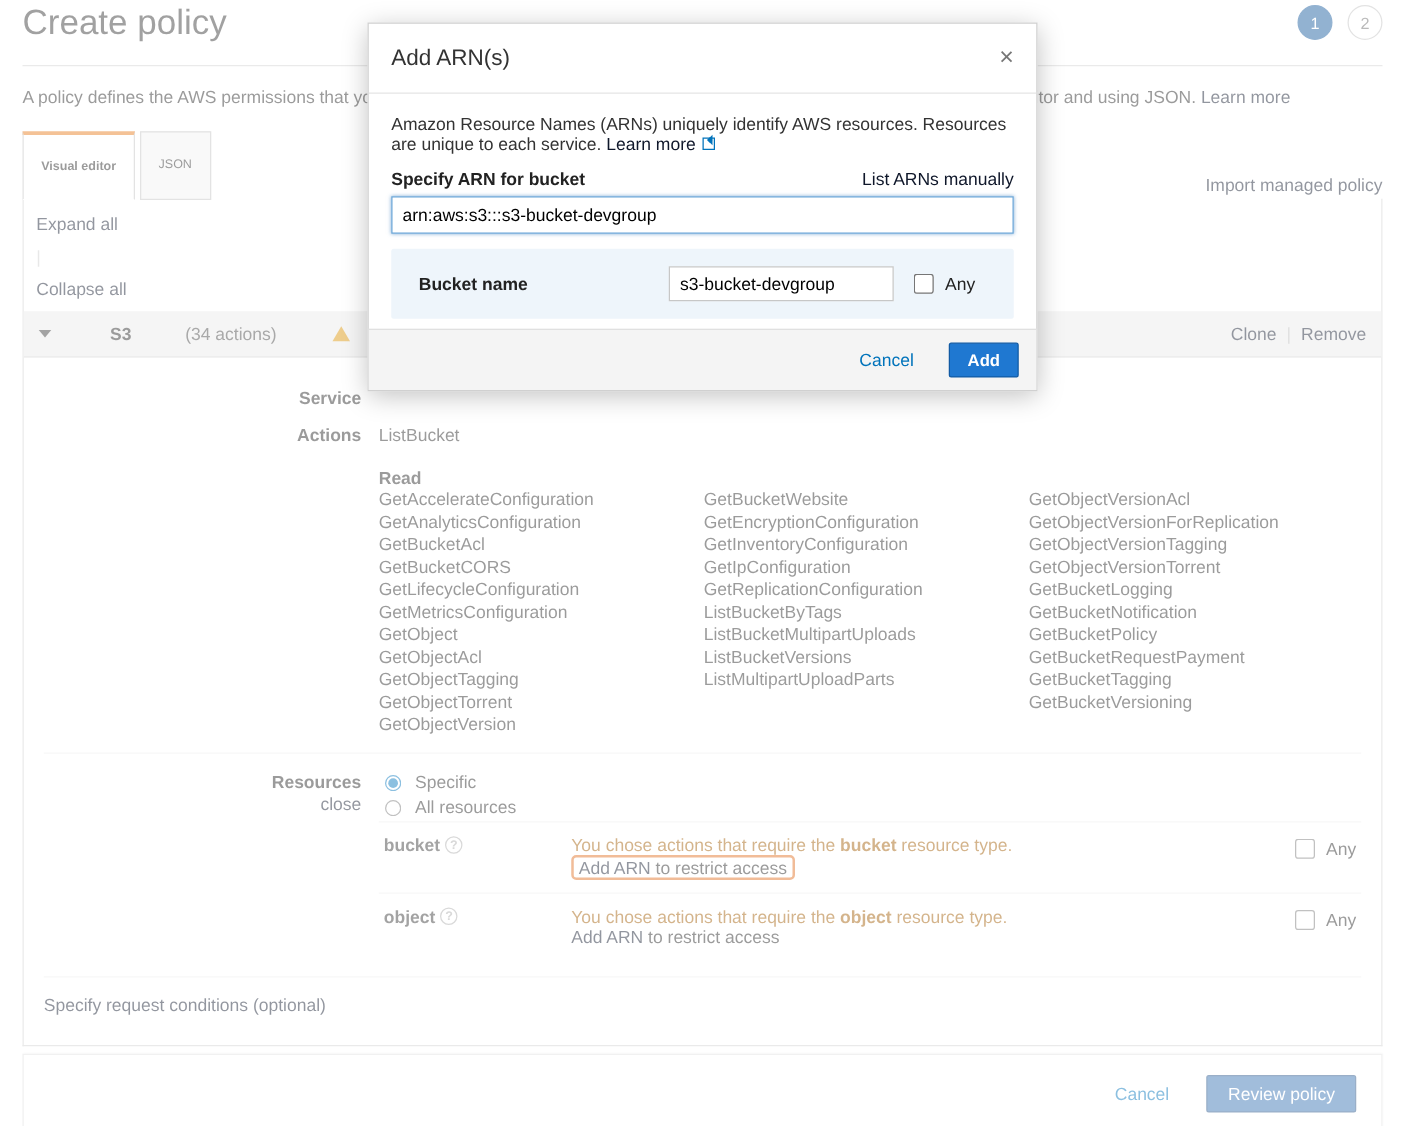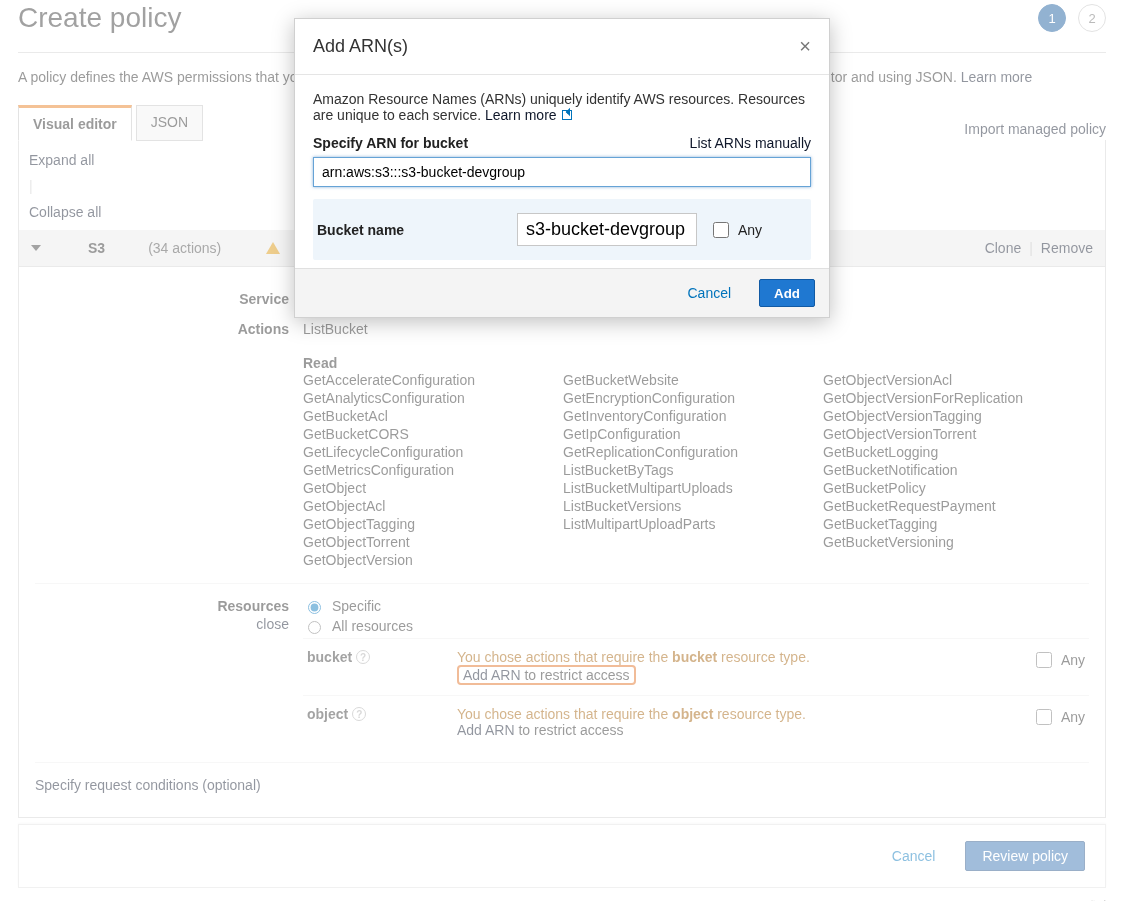--- a/index.html
+++ b/index.html
@@ -47,22 +47,22 @@
   .tabs-row {
     display: flex; align-items: flex-end; justify-content: flex-start;
     margin-top: 20px;
     position: relative;
   }
   .tabs-row .right-link {
     margin-left: auto; margin-bottom: 4px;
   }
   .tabs { display: flex; }
   .tab {
-    padding: 8px 14px; border: 1px solid #c0c0c0; background: #f2f2f2;
-    font-size: 14px; position: relative; cursor: pointer;
+    padding: 20px 14px; border: 1px solid #c0c0c0; background: #f2f2f2;
+    font-size: 10px; position: relative; cursor: pointer;
   }
   .tab.active {
     border-top: 3px solid #e77817; border-bottom-color: #fff; background: #fff;
     font-weight: 700;
   }
   .tab + .tab { margin-left: 4px; }
   .panel {
     border: 1px solid #d1d1d1; border-top: none; margin-top: -1px;
     padding: 12px 0 0 0;
   }
@@ -177,26 +177,26 @@
     display:flex; justify-content: space-between; align-items:center; margin-bottom:6px;
     font-weight: 700;
   }
   .specify-row a { font-weight: 400; }
   .arn-input {
     width: 100%; padding: 6px 8px; border: 1px solid #66a3d6; outline: none;
     box-shadow: 0 0 3px rgba(56,124,190,0.6);
     font-size: 14px;
   }
   .subpanel {
-    background: #eef5fb; border-radius: 2px; padding: 14px 4px; margin-top: 12px;
+    background: #eef5fb; border-radius: 2px; padding: 14px 22px; margin-top: 12px;
     display: flex; align-items: center;
   }
   .subpanel .sp-label { font-weight: 700; width: 200px; }
   .subpanel input[type=text] {
-    padding: 5px 8px; border: 1px solid #c7c7c7; width: 180px; font-size: 18px;
+    padding: 5px 8px; border: 1px solid #c7c7c7; width: 180px; font-size: 14px;
   }
   .subpanel .any-check { margin-left: 12px; display:flex; align-items:center; gap:6px; }
   .modal-footer {
     background: #f4f4f4; border-top: 1px solid #e0e0e0;
     padding: 10px 14px; display:flex; justify-content:flex-end; gap: 12px;
   }
   .btn-small-primary {
     background: #1f78d1; color:#fff; border:1px solid #115aa4;
     padding: 4px 14px; border-radius: 2px; font-weight: 700; cursor:pointer;
   }

